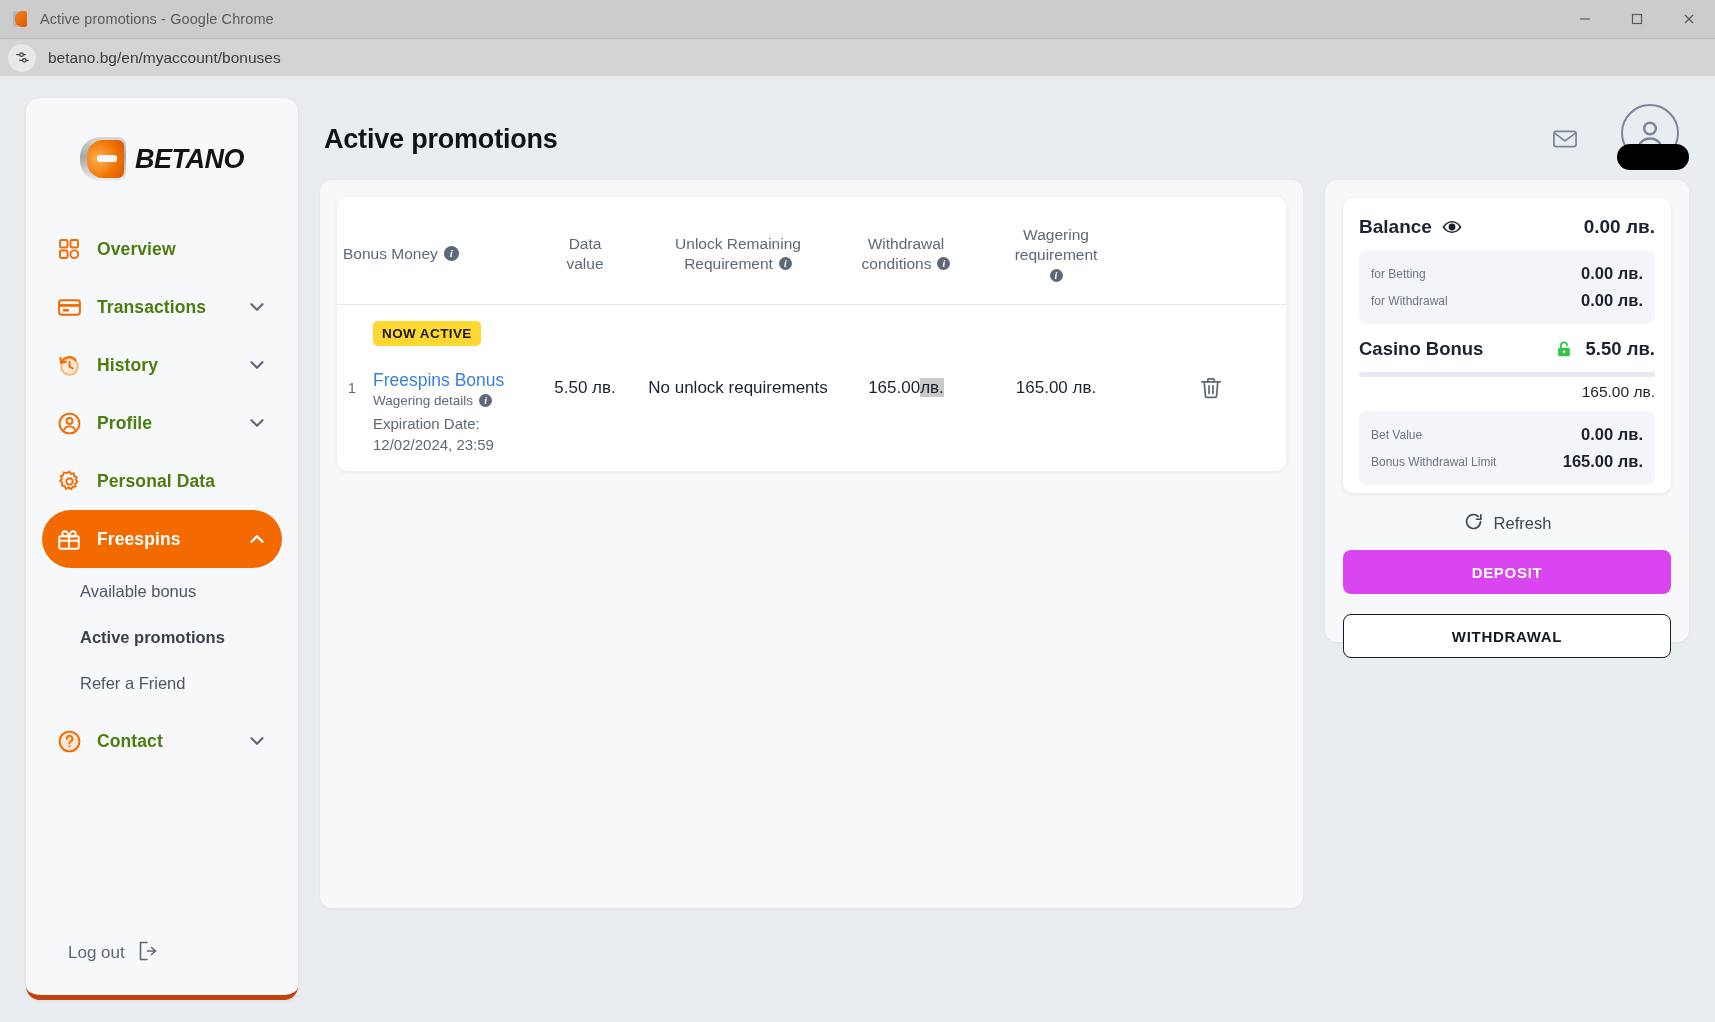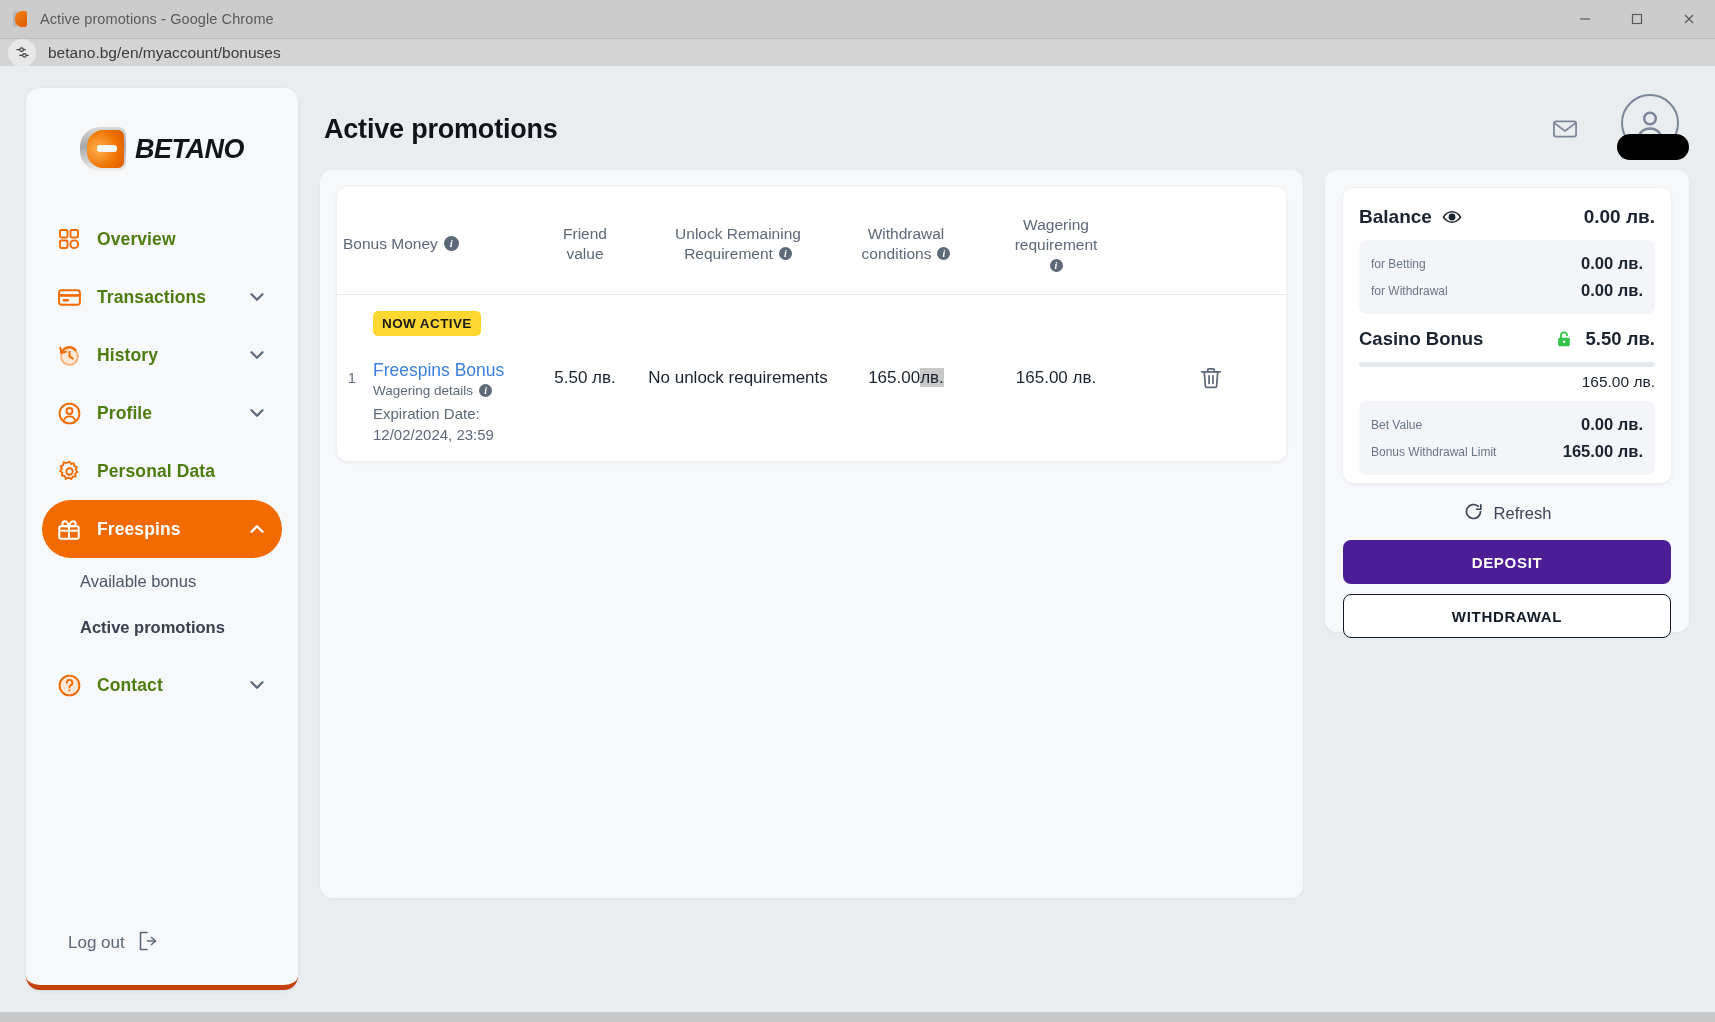--- a/index.html
+++ b/index.html
@@ -38,21 +38,21 @@
     position: absolute; right: 0; top: 0; height: 38px;
     display: flex; align-items: center;
   }
   .winbtn {
     width: 52px; height: 38px; display:flex; align-items:center; justify-content:center;
     color: #5a5a5a;
   }
   .winbtn svg { display:block; }
 
   .chrome-toolbar {
-    height: 28px; background: #d4d4d4;
+    height: 38px; background: #d4d4d4;
     display: flex; align-items: center;
     border-top: 1px solid #bdbdbd;
   }
   .omnibox-icon {
     width: 28px; height: 28px; margin-left: 8px; margin-right: 12px;
     border-radius: 50%; background: #e8e8e8;
     display: flex; align-items: center; justify-content: center; flex:none;
   }
 
   
@@ -247,21 +247,21 @@
   .prog-max { text-align:right; font-size: 15.5px; color:#1b2330; padding-bottom: 10px; }
 
   .refresh {
     display:flex; align-items:center; justify-content:center; gap:10px;
     padding: 18px 0 14px 0; color:#3c4656; font-size: 16.5px; cursor:pointer;
   }
   .btn {
     height: 44px; border-radius: 8px; display:flex; align-items:center; justify-content:center;
     font-size: 15px; font-weight: 700; letter-spacing: .7px; cursor:pointer;
   }
-  .btn-deposit { background:#4c1d95; color:#fff; margin-bottom: 10px; }
+  .btn-deposit { background:#d946ef; color:#fff; margin-bottom: 20px; }
   .btn-withdraw { background:#fff; color:#111a26; border: 1.6px solid #111a26; }
 </style>
 </head>
 <body>
 
 <div class="chrome-titlebar">
   <div class="chrome-favicon">
     <div class="fav-b"></div>
       <div class="fav-c"></div>
   </div>
@@ -399,20 +399,21 @@
         <span class="nav-label">Freespins</span>
         <span class="nav-chev">
           <svg width="22" height="22" viewBox="0 0 24 24" fill="none" stroke="currentColor" stroke-width="2.6" stroke-linecap="round" stroke-linejoin="round">
               <polyline points="6 15 12 9 18 15"></polyline>
             </svg>
         </span>
       </div>
 
       <div class="sub-item">Available bonus</div>
       <div class="sub-item current">Active promotions</div>
+      <div class="sub-item">Refer a Friend</div>
 
       <div class="nav-item" style="margin-top:6px;">
         <span class="nav-ico">
           <svg width="25" height="25" viewBox="0 0 24 24" fill="none" stroke="#f26a00" stroke-width="1.8">
             <circle cx="12" cy="12" r="9.5" fill="#fde8d6"></circle>
             <path d="M9.4 9.3a2.7 2.7 0 1 1 3.5 2.6c-.7.25-.9.8-.9 1.5v.4" stroke-linecap="round"></path>
             <circle cx="12" cy="16.6" r="1" fill="#f26a00" stroke="none"></circle>
           </svg>
         </span>
         <span class="nav-label">Contact</span>
@@ -467,21 +468,21 @@
             <thead>
               <tr>
                 <th class="c-name" colspan="2">
                   <span class="th-inline">
                     <span>Bonus Money</span>
                     <span class="info-i">i</span>
                   </span>
                 </th>
                 <th class="c-value">
                   <span class="th-stack">
-                    <span>Friend</span>
+                    <span>Data</span>
                     <span>value</span>
                   </span>
                 </th>
                 <th class="c-unlock">
                   <span class="th-stack">
                     <span>Unlock Remaining</span>
                     <span class="th-inline">
                       <span>Requirement</span>
                       <span class="info-i sm">i</span>
                     </span>

